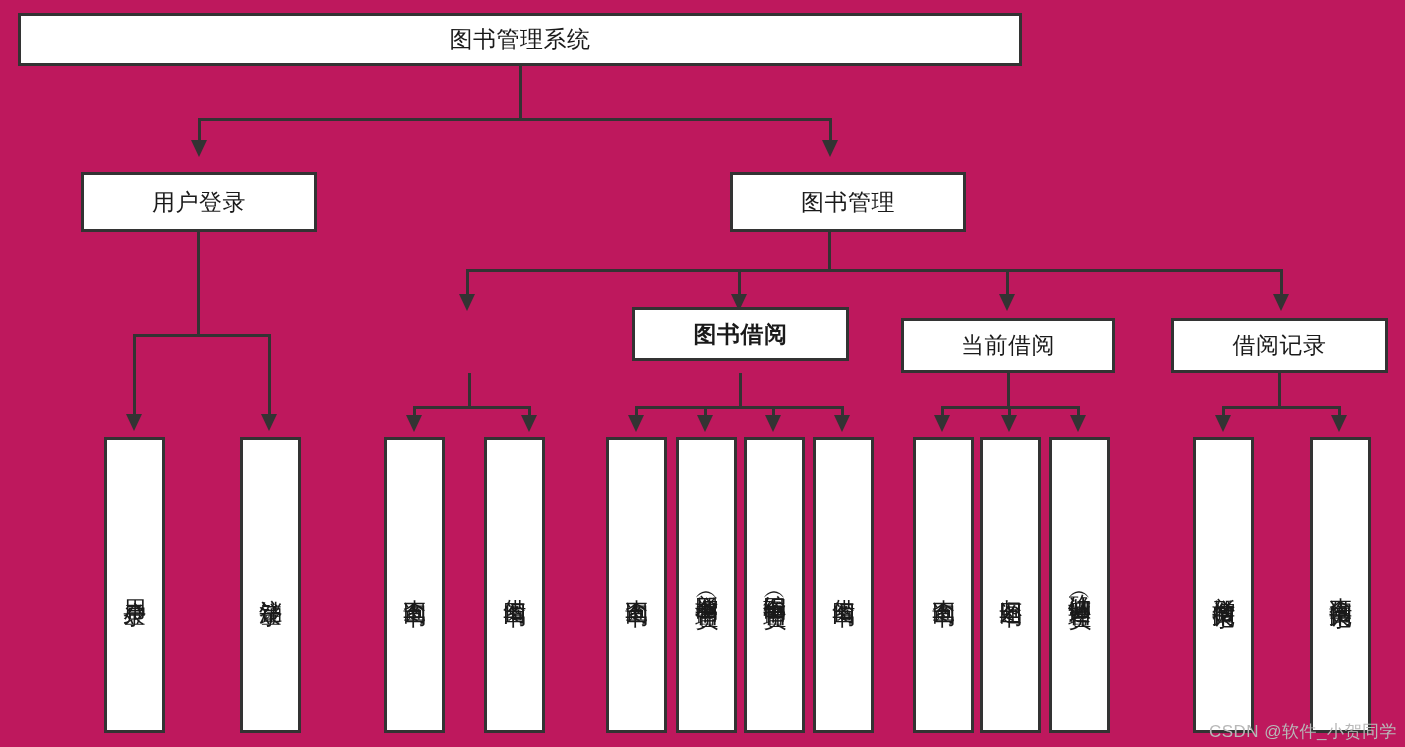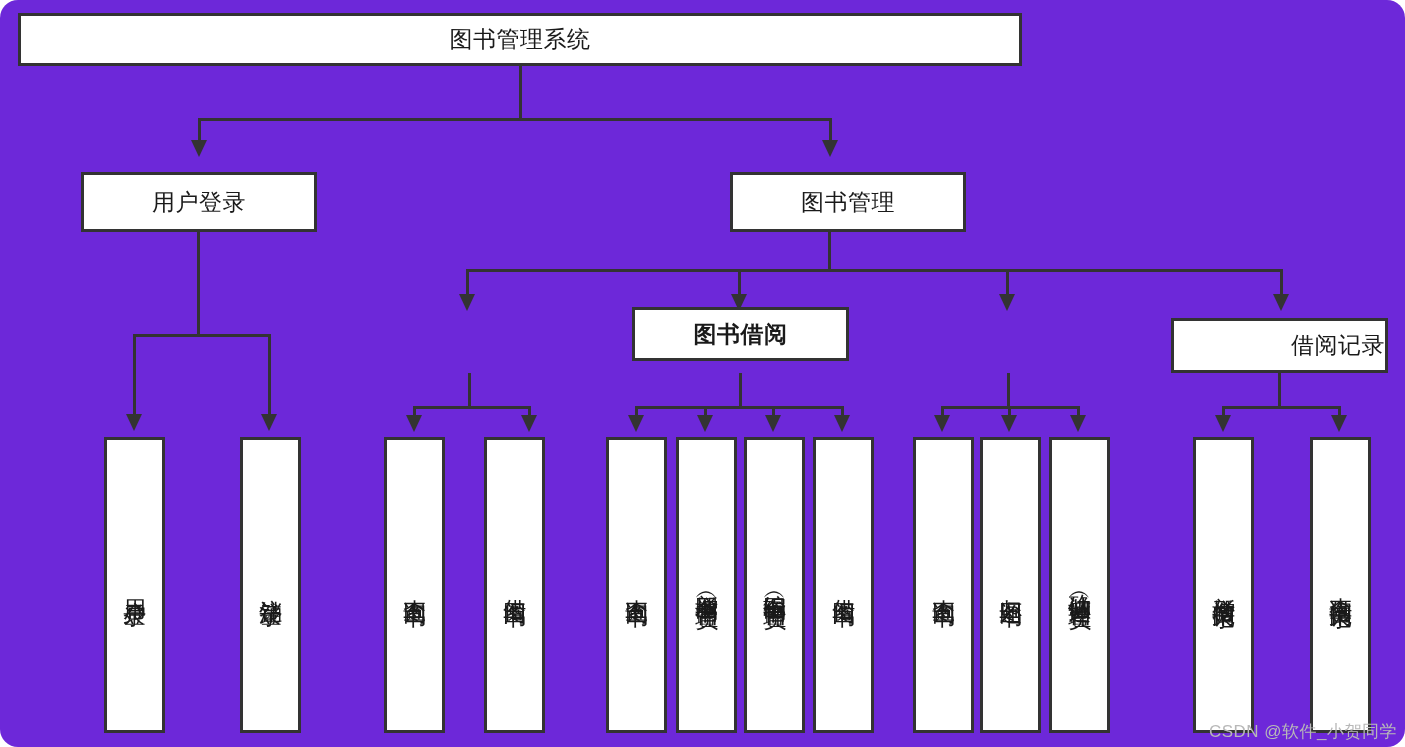--- a/index.html
+++ b/index.html
@@ -7,23 +7,22 @@
     padding: 0;
     background: #ffffff;
   }
   body {
     font-family: "Liberation Sans", "DejaVu Sans", sans-serif;
   }
   #canvas {
     position: relative;
     width: 1405px;
     height: 747px;
-    background: #6d28d9;
+    background: #be185d;
     overflow: hidden;
-    border-radius: 18px;
   }
   .node {
     position: absolute;
     box-sizing: border-box;
     border: 3px solid #333333;
     background: #ffffff;
     display: flex;
     align-items: center;
     justify-content: center;
     color: #1a1a1a;
@@ -112,21 +111,24 @@
   <div class="edge v" style="left:738px; top:269px; width:3px; height:28px;"></div>
   <div class="arrow" style="left:731px; top:294px;"></div>
   <div class="edge v" style="left:1006px; top:269px; width:3px; height:28px;"></div>
   <div class="arrow" style="left:999px; top:294px;"></div>
   <div class="edge v" style="left:1280px; top:269px; width:3px; height:28px;"></div>
   <div class="arrow" style="left:1273px; top:294px;"></div>
 
   <div class="node" style="left:632px; top:307px; width:217px; height:54px;font-weight:bold;">
     <span class="lbl">图书借阅</span>
   </div>
-  <div class="node" style="left:1171px; top:318px; width:217px; height:55px;justify-content:flex-end;">
+  <div class="node" style="left:901px; top:318px; width:214px; height:55px;">
+    <span class="lbl">当前借阅</span>
+  </div>
+  <div class="node" style="left:1171px; top:318px; width:217px; height:55px;">
     <span class="lbl">借阅记录</span>
   </div>
 
   <div class="edge v" style="left:468px; top:373px; width:3px; height:36px;"></div>
   <div class="edge h" style="left:413px; top:406px; width:118px; height:3px;"></div>
   <div class="edge v" style="left:413px; top:406px; width:3px; height:12px;"></div>
   <div class="arrow" style="left:406px; top:415px;"></div>
   <div class="edge v" style="left:528px; top:406px; width:3px; height:12px;"></div>
   <div class="arrow" style="left:521px; top:415px;"></div>
 

